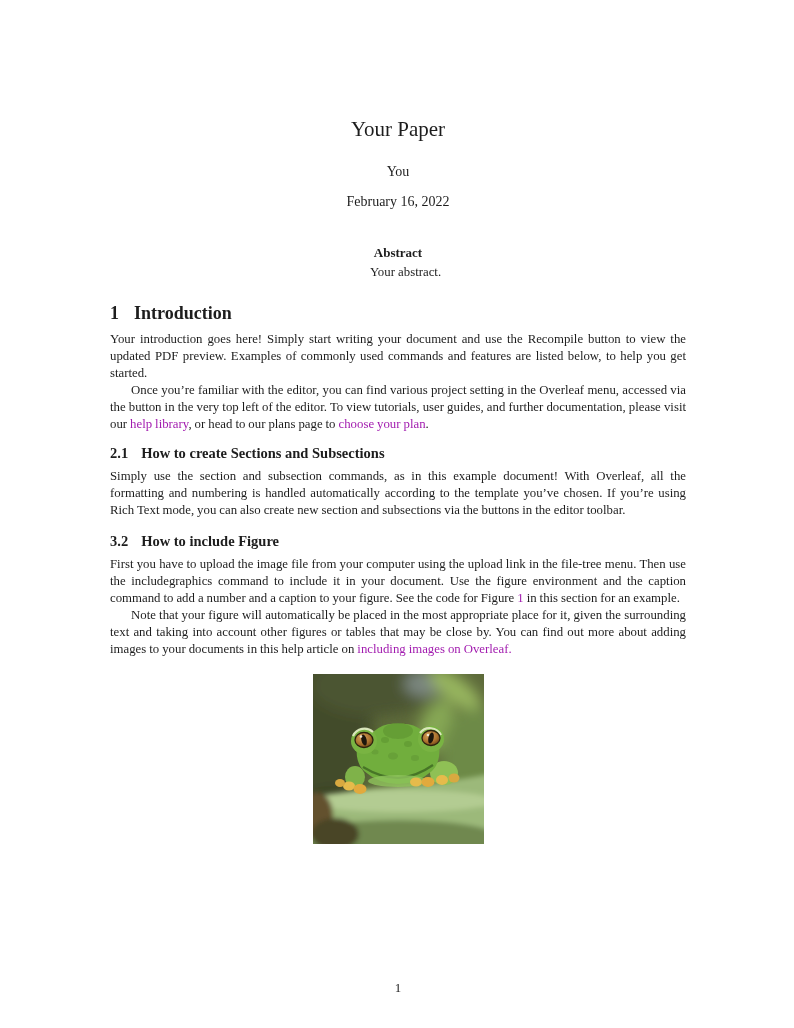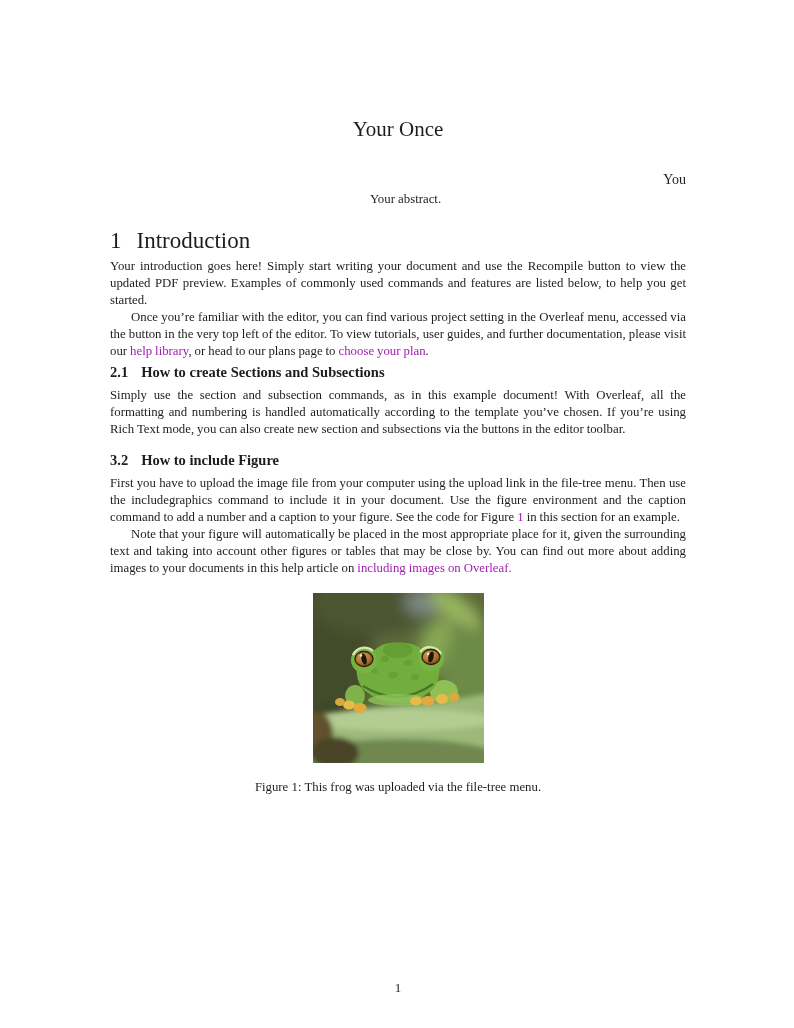--- a/index.html
+++ b/index.html
@@ -11,34 +11,34 @@
     overflow: hidden;
     position: relative;
   }
   .sheet { width: 794px; height: 1028px; position: relative; }
   .column { width: 576px; margin-left: 110px; padding-top: 116px; }
 
   .title {
     font-size: 21px; font-weight: normal; text-align: center;
     margin: 0; line-height: 26px;
   }
-  .author { font-size: 14px; text-align: right; margin-top: 29px; line-height: 17px; }
+  .author { font-size: 14px; text-align: center; margin-top: 21px; line-height: 17px; }
   .date   { font-size: 14px; text-align: center; margin-top: 13px; line-height: 17px; }
 
   .abstract-head {
     font-size: 13px; font-weight: bold; text-align: center;
     margin-top: 35px; line-height: 16px;
   }
   .abstract-body {
     font-size: 12.8px; line-height: 17px; margin-top: 3px;
     padding: 0 38px; text-indent: 15px; text-align: center;
   }
 
   .sec-h {
-    font-size: 23px; font-weight: normal; line-height: 23px;
+    font-size: 18px; font-weight: bold; line-height: 23px;
     margin: 21px 0 0 0;
   }
   .sec-h .sec-num { display: inline-block; margin-right: 15px; }
   .subsec-h {
     font-size: 14.5px; font-weight: bold; line-height: 18px;
     margin: 13px 0 0 0;
   }
   .subsec-h .sec-num { display: inline-block; margin-right: 13px; }
 
   p.body-par {
@@ -63,33 +63,35 @@
     position: absolute; top: 980px; left: 110px; width: 576px;
     text-align: center; font-size: 13px;
   }
 </style>
 </head>
 <body>
 
 <div class="sheet">
   <div class="column">
 
-    <h1 class="title">Your Once</h1>
+    <h1 class="title">Your Paper</h1>
     <div class="author">You</div>
+    <div class="date">February 16, 2022</div>
 
+    <div class="abstract-head">Abstract</div>
     <div class="abstract-body">Your abstract.</div>
 
     <h2 class="sec-h"><span class="sec-num">1</span><span>Introduction</span></h2>
 
     <p class="body-par first">Your introduction goes here! Simply start writing your document and use the Recompile button to view the updated PDF preview. Examples of commonly used commands and features are listed below, to help you get started.</p>
 
     <p class="body-par indent"><span>Once you’re familiar with the editor, you can find various project setting in the Overleaf menu, accessed via the button in the very top left of the editor. To view tutorials, user guides, and further documentation, please visit our </span><a class="doclink">help library</a><span>, or head to our plans page to </span><a class="doclink">choose your plan</a><span>.</span></p>
 
 
-    <h3 class="subsec-h" style="margin-top:3px;"><span class="sec-num">2.1</span><span>How to create Sections and Subsections</span></h3>
+    <h3 class="subsec-h" style="margin-top:11px;"><span class="sec-num">2.1</span><span>How to create Sections and Subsections</span></h3>
 
     <p class="body-par first">Simply use the section and subsection commands, as in this example document! With Overleaf, all the formatting and numbering is handled automatically according to the template you’ve chosen. If you’re using Rich Text mode, you can also create new section and subsections via the buttons in the editor toolbar.</p>
 
     <h3 class="subsec-h"><span class="sec-num">3.2</span><span>How to include Figure</span></h3>
 
     <p class="body-par first"><span>First you have to upload the image file from your computer using the upload link in the file-tree menu. Then use the includegraphics command to include it in your document. Use the figure environment and the caption command to add a number and a caption to your figure. See the code for Figure </span><a class="doclink">1</a><span> in this section for an example.</span></p>
 
     <p class="body-par indent"><span>Note that your figure will automatically be placed in the most appropriate place for it, given the surrounding text and taking into account other figures or tables that may be close by. You can find out more about adding images to your documents in this help article on </span><a class="doclink">including images on Overleaf.</a></p>
 
     <div class="figure-wrap">
@@ -159,19 +161,18 @@
               <ellipse cx="47" cy="115" rx="6.5" ry="5" fill="#e2aa3c"></ellipse>
               <ellipse cx="27" cy="109" rx="5" ry="4" fill="#d8a93f"></ellipse>
               <ellipse cx="103" cy="108" rx="6" ry="4.5" fill="#e6bb4c"></ellipse>
               <ellipse cx="115" cy="108" rx="6.5" ry="5" fill="#e2aa3c"></ellipse>
               <ellipse cx="129" cy="106" rx="6" ry="5" fill="#e6bb4c"></ellipse>
               <ellipse cx="141" cy="104" rx="5.5" ry="4.5" fill="#d8a93f"></ellipse>
             </g>
           </g>
         </svg>
       </span>
-      <div class="figure-caption">Figure 1: This frog was uploaded via the file-tree menu.</div>
     </div>
 
   </div>
 
   <div class="page-number">1</div>
 </div>
 
 </body></html>

